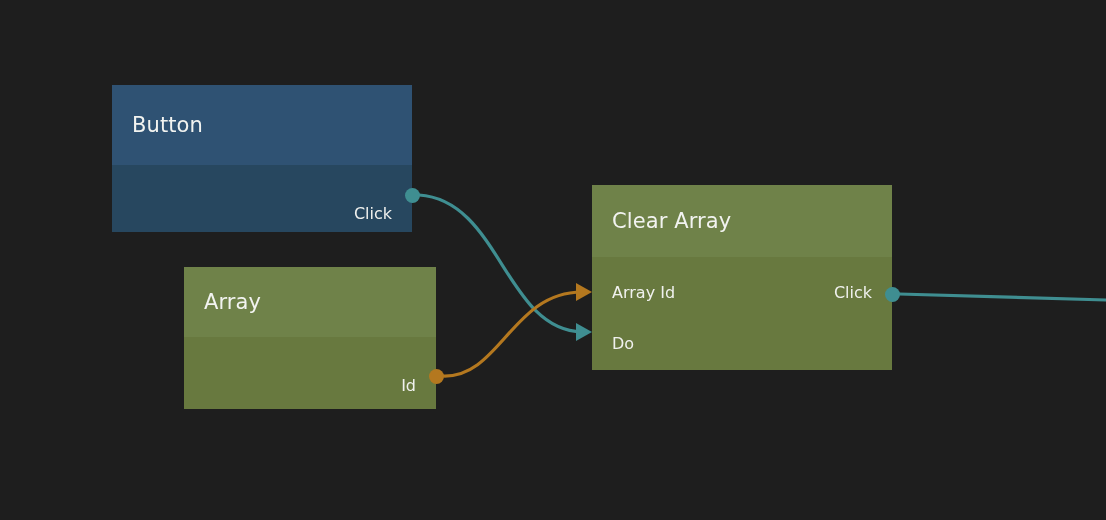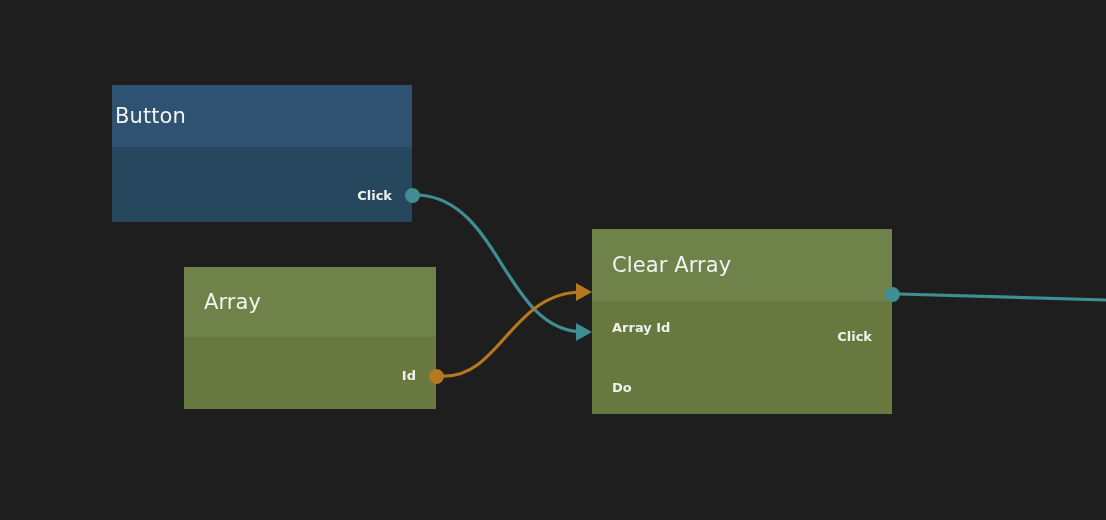--- a/index.html
+++ b/index.html
@@ -55,22 +55,22 @@
   .port-row.in {
     left: 20px;
     justify-content: flex-start;
   }
   .port-row.out {
     right: 20px;
     justify-content: flex-end;
   }
   .port-label {
     color: #f0f1ee;
-    font-size: 13px;
-    font-weight: 700;
+    font-size: 16px;
+    font-weight: 400;
     line-height: 22px;
   }
   
   .node-blue .node-header { background: #2f5273; }
   .node-blue .node-body   { background: #27475f; }
   .node-green .node-header { background: #6f8249; }
   .node-green .node-body   { background: #68793f; }
 
   .port-dot {
     position: absolute;
@@ -89,47 +89,47 @@
 
 <div id="canvas" style="width: 1106px; height: 520px; background: rgb(30, 30, 30);">
 
   <svg id="edge-layer" viewBox="0 0 1106 520" width="1106" height="520" xmlns="http://www.w3.org/2000/svg">
       <path d="M 419 195 C 500 200 505 330 582 332" fill="none" stroke="#3f8e91" stroke-width="3.2" stroke-linecap="round"></path>
       <path d="M 443 376 C 500 378 512 292 582 292" fill="none" stroke="#b4781f" stroke-width="3.2" stroke-linecap="round"></path>
       <path d="M 899 294 L 1106 300" fill="none" stroke="#3f8e91" stroke-width="3.2" stroke-linecap="round"></path>
     </svg>
 
   <div class="node node-blue" id="node-button" style="left: 112px; top: 85px; width: 300px; height: 147px;">
-    <div class="node-header" style="height: 62px; padding-left: 3px;">
+    <div class="node-header" style="height: 80px; padding-left: 20px;">
       <span class="node-title">Button</span>
     </div>
     <div class="node-body" style="height: 75px;">
       <div class="port-row out" id="row-button-out-0" style="top: 38px;">
         <span class="port-label">Click</span>
       </div>
     </div>
   </div>
 
   <div class="node node-green" id="node-array" style="left: 136px; top: 267px; width: 300px; height: 142px; padding-left: 48px;">
     <div class="node-header" style="height: 70px; padding-left: 20px;">
       <span class="node-title">Array</span>
     </div>
     <div class="node-body" style="height: 75px;">
-      <div class="port-row out" id="row-array-out-0" style="top: 28px;">
+      <div class="port-row out" id="row-array-out-0" style="top: 38px;">
         <span class="port-label">Id</span>
       </div>
     </div>
   </div>
 
-  <div class="node node-green" id="node-clear-array" style="left: 592px; top: 185px; width: 300px; height: 185px; margin-top: 44px;">
+  <div class="node node-green" id="node-clear-array" style="left: 592px; top: 185px; width: 300px; height: 185px;">
     <div class="node-header" style="height: 72px; padding-left: 20px;">
       <span class="node-title">Clear Array</span>
     </div>
     <div class="node-body" style="height: 113px;">
-      <div class="port-row in" id="row-clear-in-0" style="top: 16px;">
+      <div class="port-row in" id="row-clear-in-0" style="top: 25px;">
         <span class="port-label">Array Id</span>
       </div>
       <div class="port-row in" id="row-clear-in-1" style="top: 76px;">
         <span class="port-label">Do</span>
       </div>
       <div class="port-row out" id="row-clear-out-0" style="top: 25px;">
         <span class="port-label">Click</span>
       </div>
     </div>
   </div>

